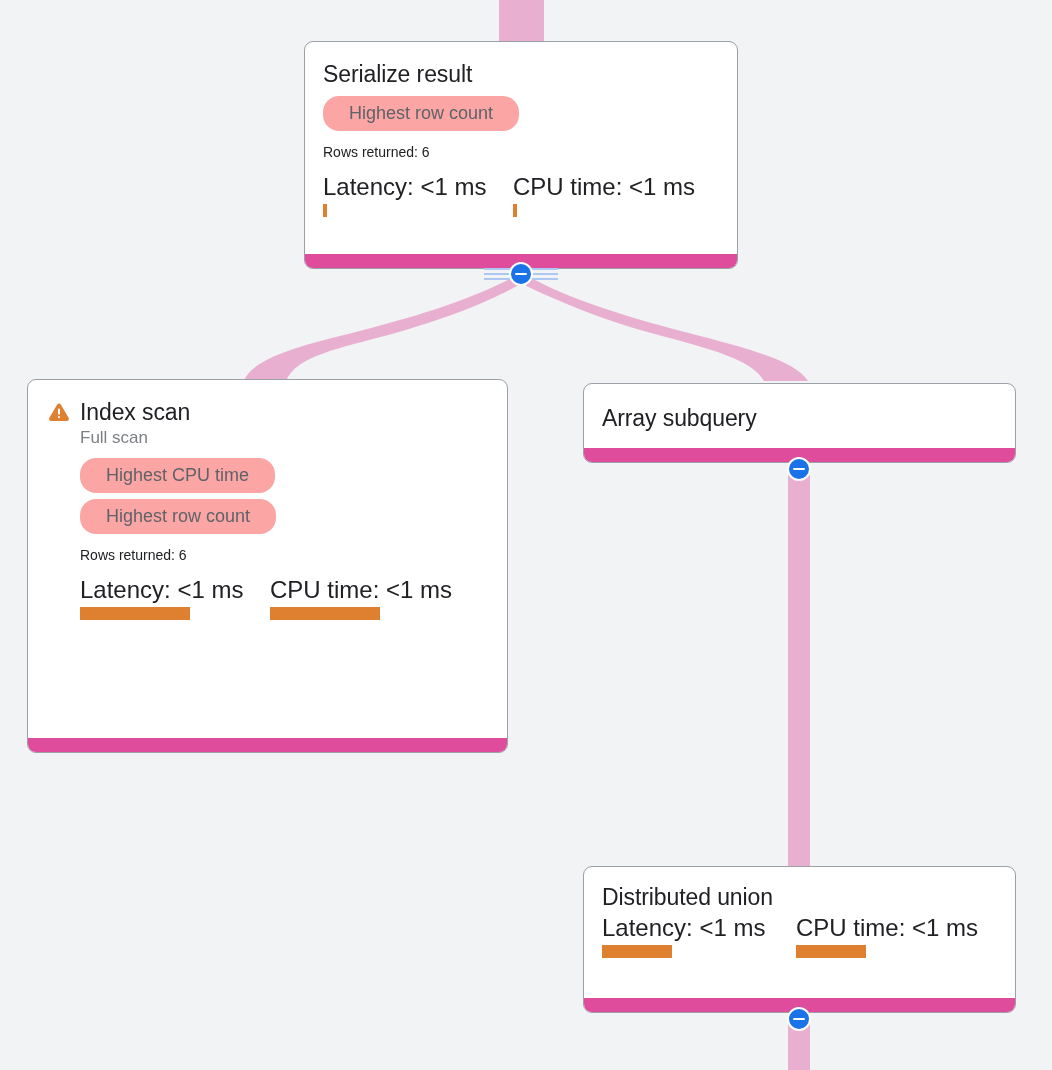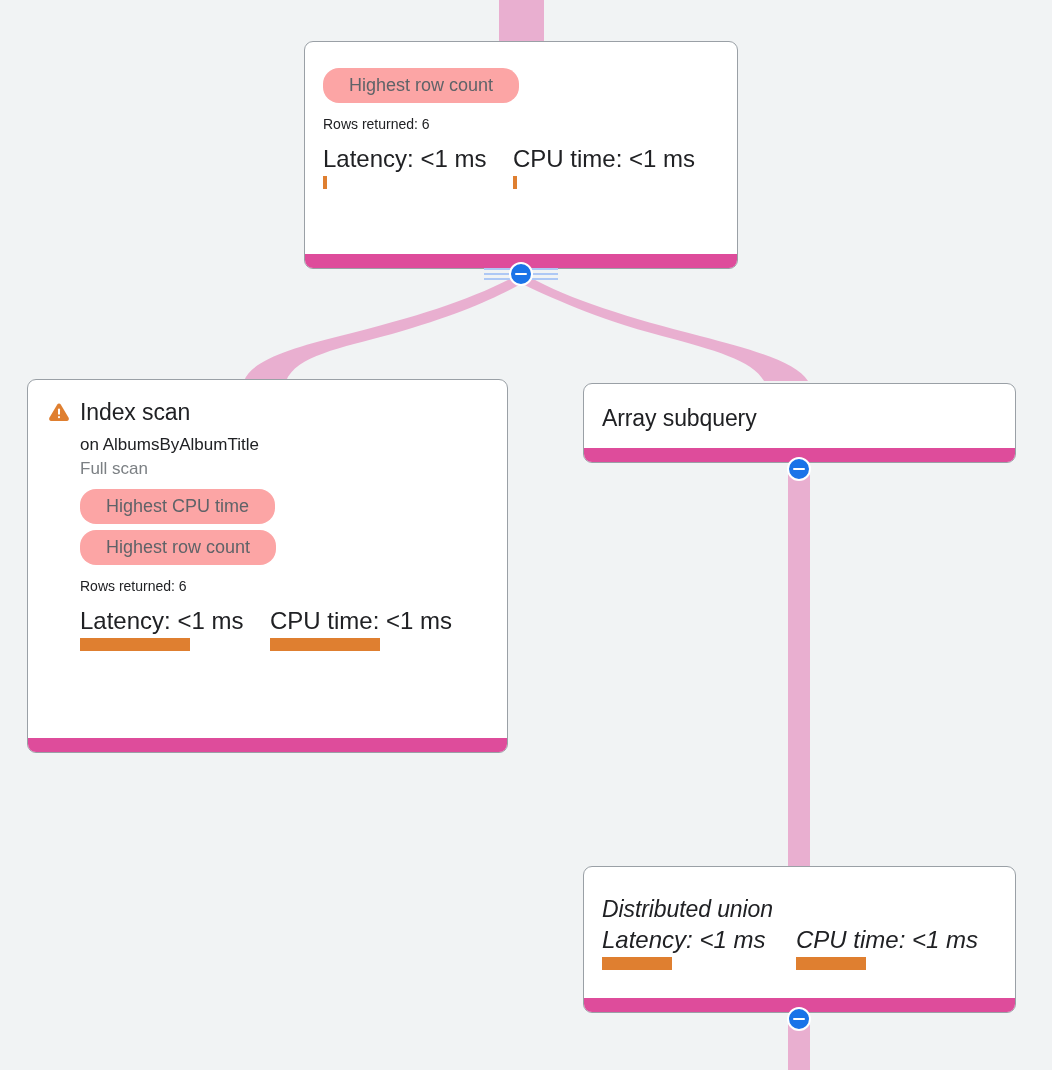--- a/index.html
+++ b/index.html
@@ -176,20 +176,23 @@
              C 752 360, 714 350, 662 336
              C 594 318, 552 298, 518 282 Z" fill="#E9AFD0"></path>
 
     <rect x="788" y="468" width="22" height="400" fill="#E9AFD0"></rect>
 
     <rect x="788" y="1016" width="22" height="56" fill="#E9AFD0"></rect>
   </svg>
 
   <div class="node" style="left:304px; top:41px; width:434px; height:228px;">
     <div class="node-body">
+      <div class="node-title-row">
+        <div class="node-title">Serialize result</div>
+      </div>
       <div class="chips">
         <div class="chip">Highest row count</div>
       </div>
       <div class="rows-returned">Rows returned: 6</div>
       <div class="metrics">
         <div class="metric" style="width:190px;">
           <div class="metric-label">Latency: &lt;1 ms</div>
           <div class="metric-bar" style="width:4px;"></div>
         </div>
         <div class="metric">
@@ -216,21 +219,20 @@
         <svg class="warn-icon" viewBox="0 0 24 24">
           <path d="M12 2.6 c-0.8 0 -1.5 0.42 -1.9 1.1 L1.5 18.4
                    c-0.4 0.7 -0.4 1.5 0 2.2 c0.4 0.68 1.1 1.1 1.9 1.1
                    h17.2 c0.8 0 1.5 -0.42 1.9 -1.1 c0.4 -0.7 0.4 -1.5 0 -2.2
                    L13.9 3.7 C13.5 3.02 12.8 2.6 12 2.6 Z" fill="#DF7F30"></path>
           <rect x="10.9" y="8.3" width="2.2" height="6.6" rx="1.1" fill="#FFFFFF"></rect>
           <rect x="10.9" y="16.4" width="2.2" height="2.3" rx="1.1" fill="#FFFFFF"></rect>
         </svg>
         <div class="node-title">Index scan</div>
       </div>
-      <div class="node-sub" style="margin-left:32px;">on AlbumsByAlbumTitle</div>
       <div class="node-sub-muted" style="margin-left:32px;">Full scan</div>
       <div class="chips" style="margin-left:32px;">
         <div class="chip">Highest CPU time</div>
         <div class="chip">Highest row count</div>
       </div>
       <div class="rows-returned" style="margin-left:32px;">Rows returned: 6</div>
       <div class="metrics" style="margin-left:32px;">
         <div class="metric" style="width:190px;">
           <div class="metric-label">Latency: &lt;1 ms</div>
           <div class="metric-bar" style="width:110px;"></div>
@@ -251,21 +253,21 @@
       </div>
     </div>
     <div class="node-bar"></div>
   </div>
 
   <div class="collapse-toggle" style="left:787px; top:457px;">
     <div class="minus"></div>
   </div>
 
   <div class="node" style="left:583px; top:866px; width:433px; height:147px;">
-    <div class="node-body" style="padding:28px 18px 8px 18px;font-style:italic;">
+    <div class="node-body" style="padding:16px 18px 8px 18px;">
       <div class="node-title-row">
         <div class="node-title">Distributed union</div>
       </div>
       <div class="metrics" style="margin-top:6px;">
         <div class="metric" style="width:194px;">
           <div class="metric-label">Latency: &lt;1 ms</div>
           <div class="metric-bar" style="width:70px;"></div>
         </div>
         <div class="metric">
           <div class="metric-label">CPU time: &lt;1 ms</div>

